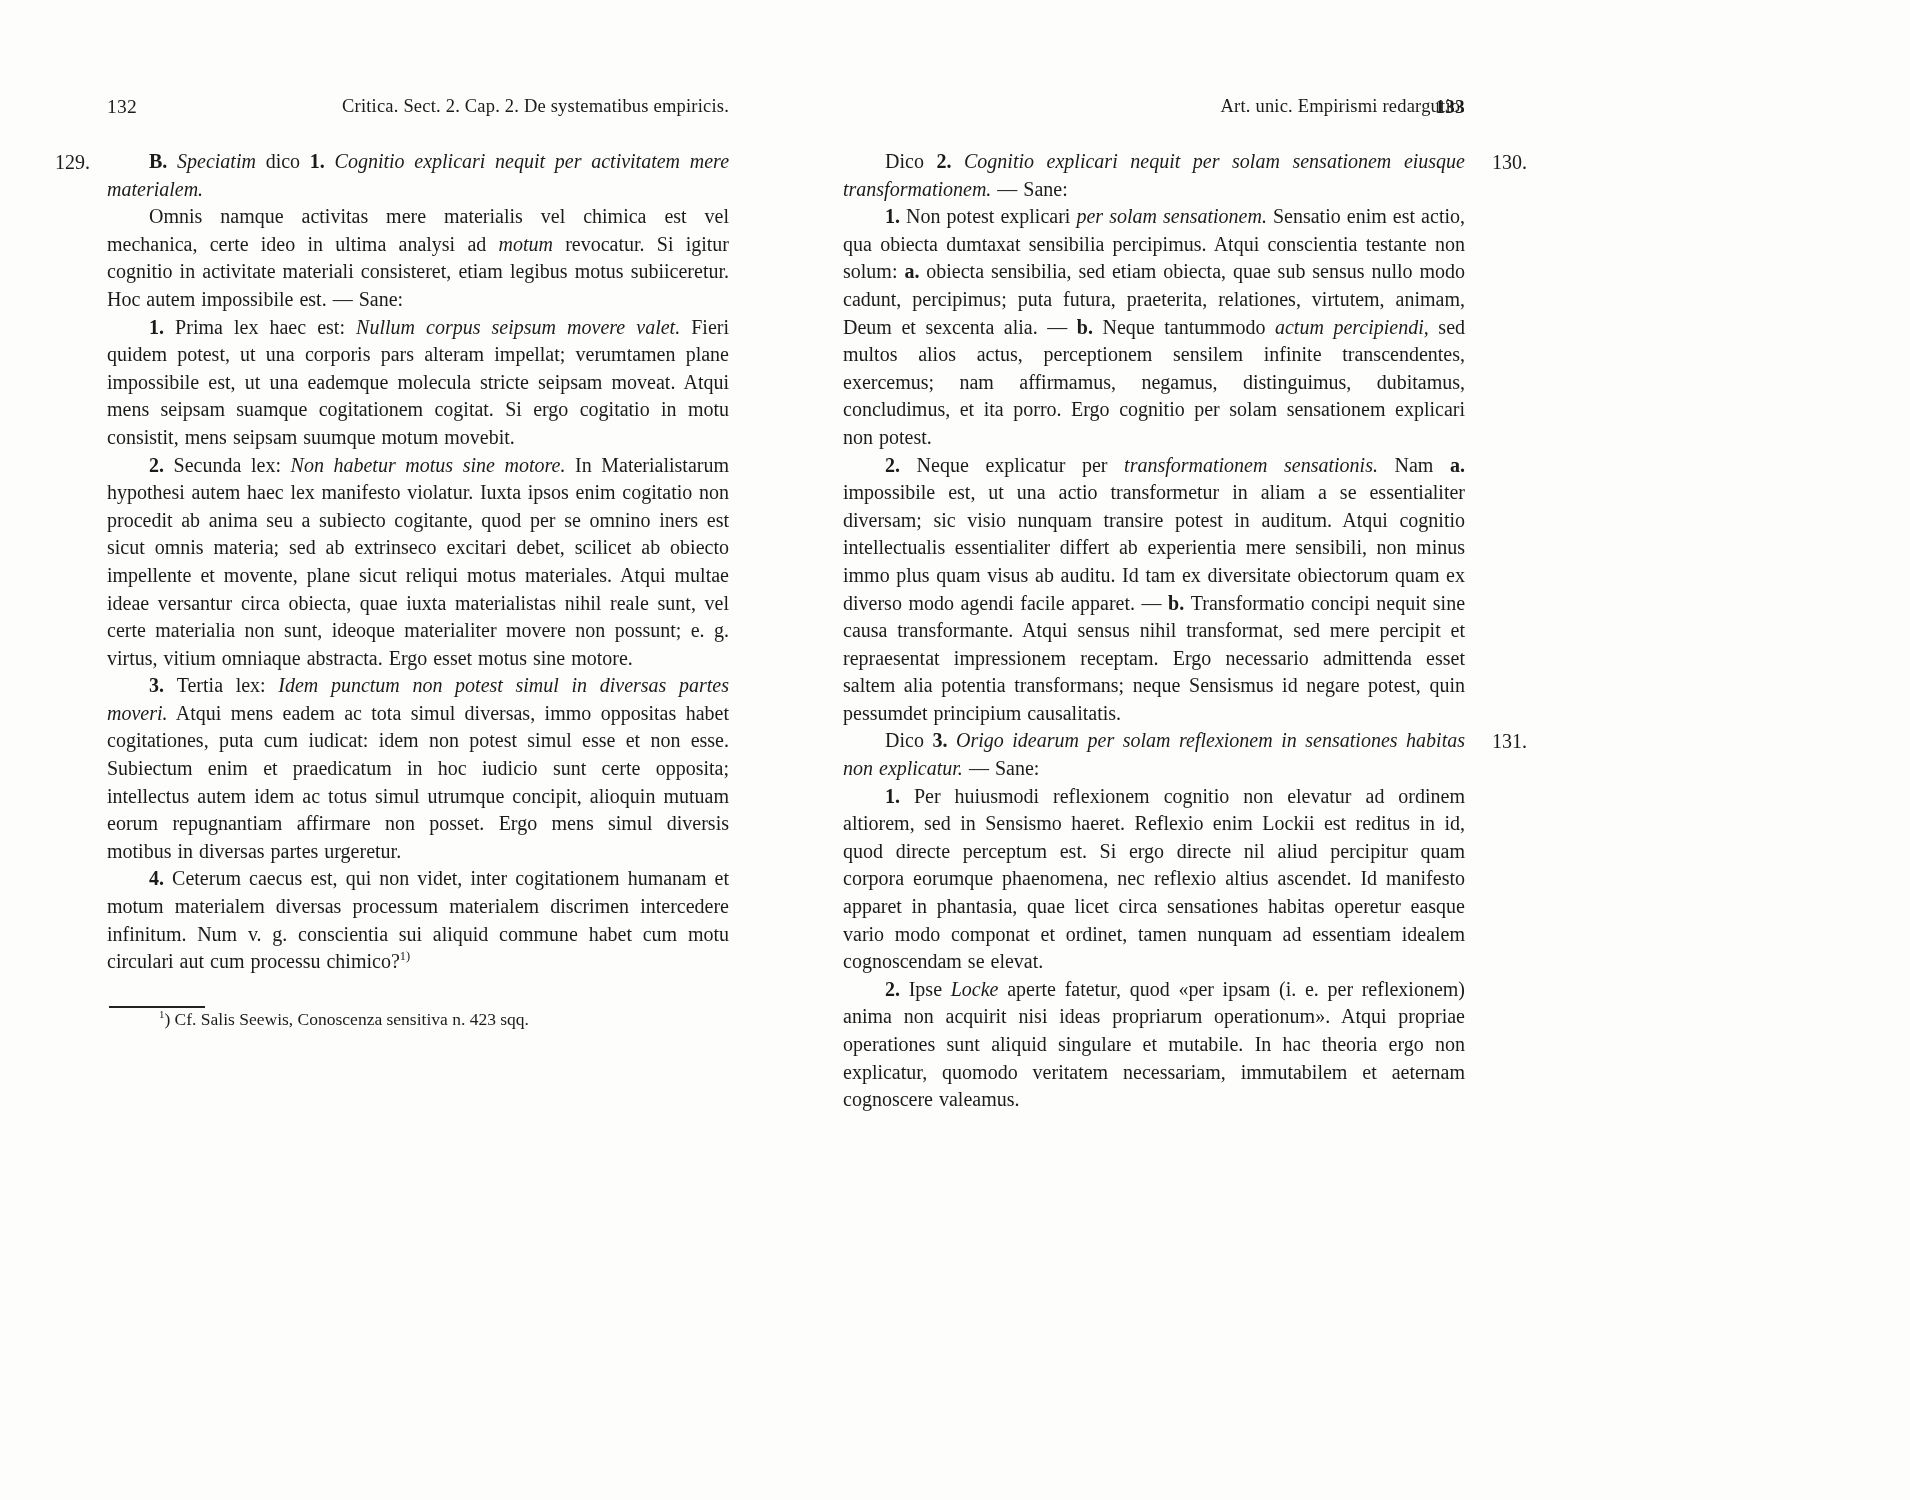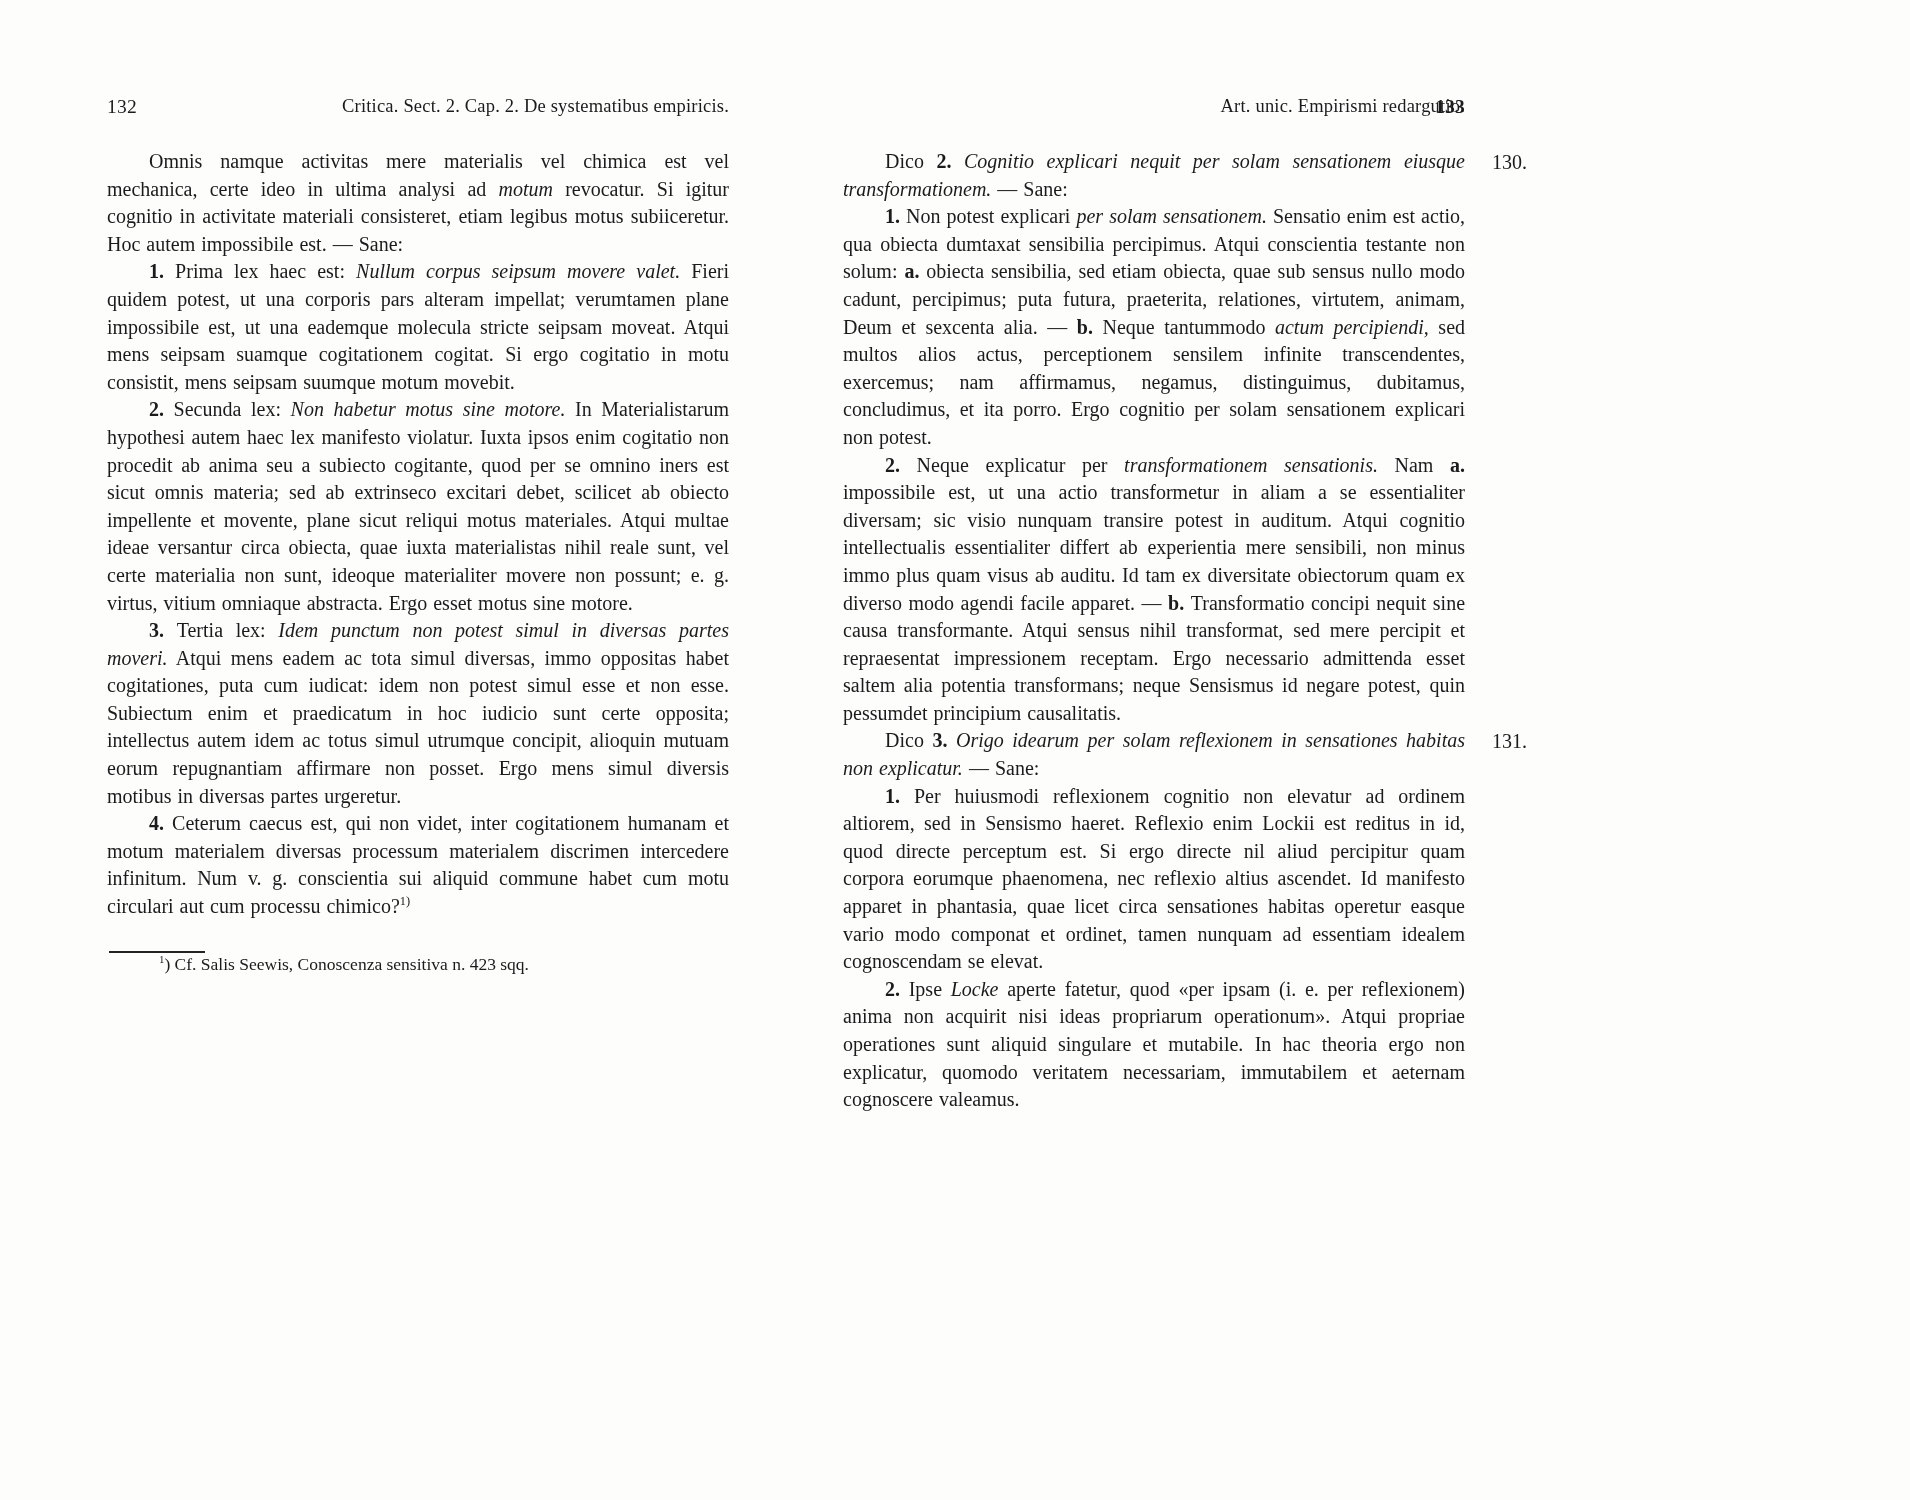--- a/index.html
+++ b/index.html
@@ -55,20 +55,21 @@
 <body>
 
 <div class="spread">
 
   <div class="page page-left">
     <div class="pagehead">
       <span class="pn">132</span>
       <span class="rh">Critica. Sect. 2. Cap. 2. De systematibus empiricis.</span>
     </div>
     <div class="textbody" id="body-left">
+        <p class="para"><span class="margin-num">129.</span><span class="b">B. </span><span class="i">Speciatim</span><span> dico </span><span class="b">1. </span><span class="i">Cognitio explicari nequit per activitatem mere materialem.</span></p>
         <p class="para"><span>Omnis namque activitas mere materialis vel chimica est vel mechanica, certe ideo in ultima analysi ad </span><span class="i">motum</span><span> revocatur. Si igitur cognitio in activitate materiali consisteret, etiam legibus motus subiiceretur. Hoc autem impossibile est. — Sane:</span></p>
         <p class="para"><span class="b">1. </span><span>Prima lex haec est: </span><span class="i">Nullum corpus seipsum movere valet.</span><span> Fieri quidem potest, ut una corporis pars alteram impellat; verumtamen plane impossibile est, ut una eademque molecula stricte seipsam moveat. Atqui mens seipsam suamque cogitationem cogitat. Si ergo cogitatio in motu consistit, mens seipsam suumque motum movebit.</span></p>
         <p class="para"><span class="b">2. </span><span>Secunda lex: </span><span class="i">Non habetur motus sine motore.</span><span> In Materialistarum hypothesi autem haec lex manifesto violatur. Iuxta ipsos enim cogitatio non procedit ab anima seu a subiecto cogitante, quod per se omnino iners est sicut omnis materia; sed ab extrinseco excitari debet, scilicet ab obiecto impellente et movente, plane sicut reliqui motus materiales. Atqui multae ideae versantur circa obiecta, quae iuxta materialistas nihil reale sunt, vel certe materialia non sunt, ideoque materialiter movere non possunt; e. g. virtus, vitium omniaque abstracta. Ergo esset motus sine motore.</span></p>
         <p class="para"><span class="b">3. </span><span>Tertia lex: </span><span class="i">Idem punctum non potest simul in diversas partes moveri.</span><span> Atqui mens eadem ac tota simul diversas, immo oppositas habet cogitationes, puta cum iudicat: idem non potest simul esse et non esse. Subiectum enim et praedicatum in hoc iudicio sunt certe opposita; intellectus autem idem ac totus simul utrumque concipit, alioquin mutuam eorum repugnantiam affirmare non posset. Ergo mens simul diversis motibus in diversas partes urgeretur.</span></p>
         <p class="para"><span class="b">4. </span><span>Ceterum caecus est, qui non videt, inter cogitationem humanam et motum materialem diversas processum materialem discrimen intercedere infinitum. Num v. g. conscientia sui aliquid commune habet cum motu circulari aut cum processu chimico?</span><sup>1)</sup></p>
       </div>
     <div class="footnote-rule"></div>
     <div class="footnote" id="footnote-left"><sup>1</sup><span>) Cf. Salis Seewis, Conoscenza sensitiva n. 423 sqq.</span></div>
   </div>
 

